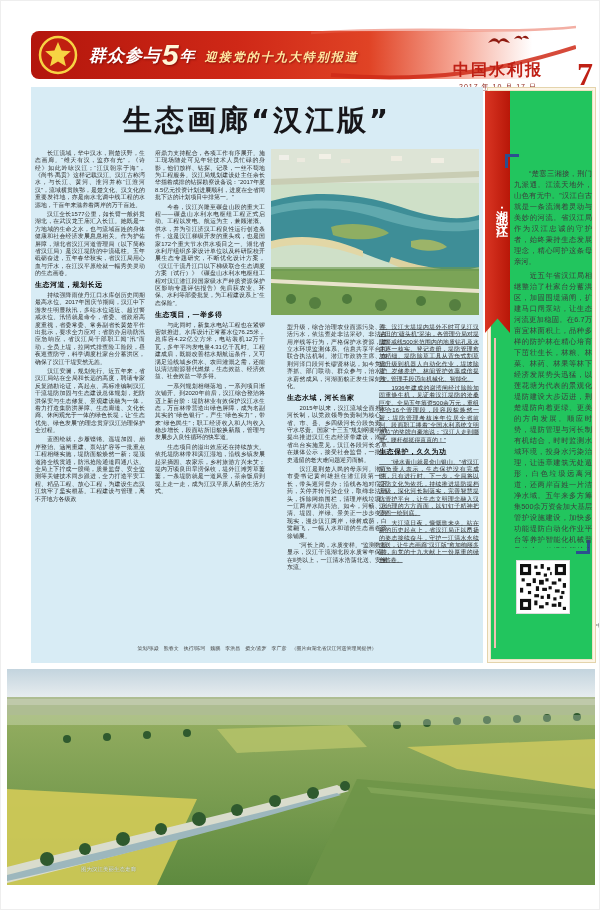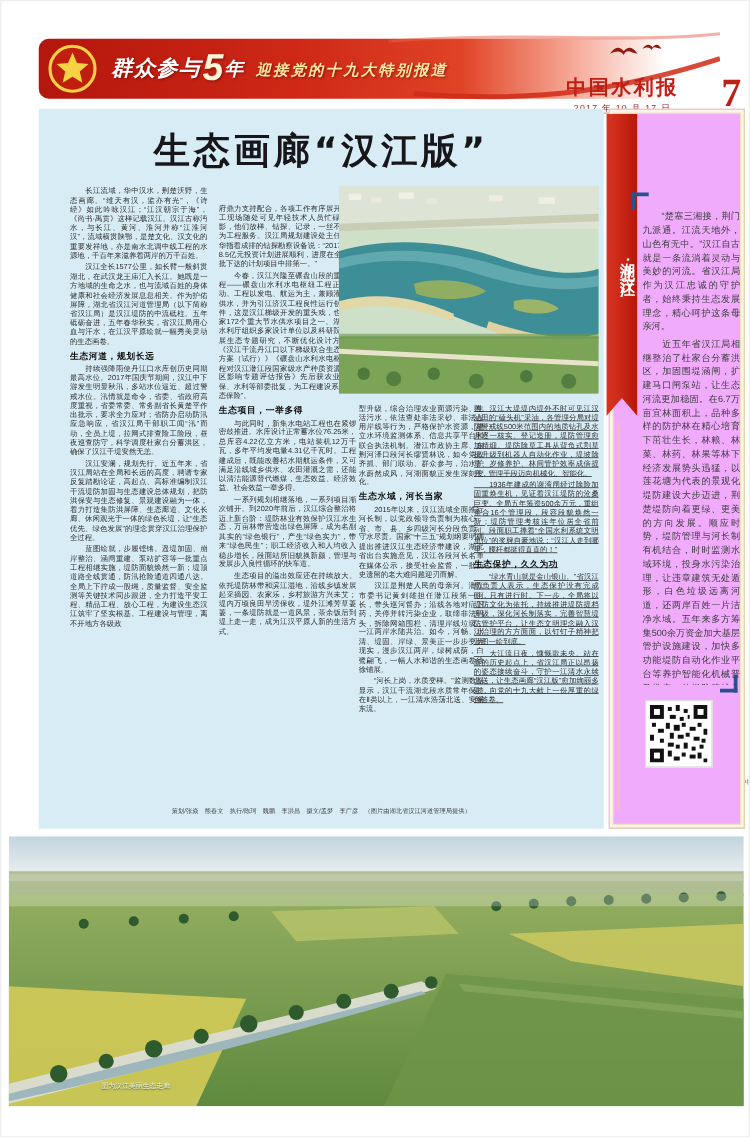--- a/index.html
+++ b/index.html
@@ -33,31 +33,31 @@
 
   
   .main-area { position:absolute; left:30px; top:86px; width:452px; height:576px; background:#d8ecf5; }
   .headline { position:absolute; left:0; top:14px; width:452px; text-align:center;
     font-family:"DejaVu Sans", sans-serif; font-weight:bold; font-size:29px; color:#17161a; letter-spacing:3px; }
   .col { position:absolute; overflow:hidden; }
   .col-inner { width:200%; transform:scale(.5); transform-origin:0 0;
     font-size:11.8px; line-height:14.8px; color:#2e2e2e; text-align:justify; }
   .col-inner p.para { margin:0 0 4px 0; }
   .col-inner h3.sec-head { font-size:14px; color:#0c0c0c; margin:8px 0 6px 0; letter-spacing:1px; }
-  #col1 { left:25px;  top:62px;  width:110px; height:498px; }
-  #col2 { left:124px; top:76px; width:110px; height:498px;margin-left:20px; }
+  #col1 { left:4px;  top:62px;  width:110px; height:498px; }
+  #col2 { left:124px; top:62px; width:110px; height:498px; }
   #col3 { left:240px; top:236px; width:100px; height:324px;margin-left:16px; }
   #col4 { left:348px; top:236px; width:100px; height:324px;text-decoration:underline; }
   .article-photo { position:absolute; left:240px; top:62px; width:208px; height:166px; }
   .credits { position:absolute; left:0; top:558px; width:904px; transform:scale(.5); transform-origin:0 0;
     text-align:center; font-size:10px; color:#444; white-space:nowrap; }
 
   
   .sidebar { position:absolute; left:486px; top:86px; width:109px; height:576px;
-    background:#f0abfc; border:1px solid #e4d4ac; box-shadow:inset 0 0 0 2px #fcf5e7, inset 0 0 0 3px #efe2c2; }
+    background:#22c55e; border:1px solid #e4d4ac; box-shadow:inset 0 0 0 2px #fcf5e7, inset 0 0 0 3px #efe2c2; }
   .ribbon { position:absolute; left:-3px; top:3px; width:25px; height:242px;
     background:linear-gradient(90deg,#d93523,#b81708);
     clip-path:polygon(0 0,100% 0,100% 100%,50% 94%,0 100%); }
   .ribbon-text { position:absolute; left:0; top:18px; width:25px; text-align:center;
     writing-mode:vertical-rl; font-size:12px; font-weight:bold; color:#ffffff; letter-spacing:3px; height:200px; }
   .ribbon-tail { position:absolute; left:6px; top:250px; width:2px; height:310px; background:#f2c0b4; }
   .quote-open, .quote-close { position:absolute; width:14px; height:14px; }
   .quote-open  { left:17px; top:66px;  border-left:3px solid #2c4f8f; border-top:3px solid #2c4f8f; }
   .quote-close { left:88px; top:452px; border-right:3px solid #2c4f8f; border-bottom:3px solid #2c4f8f; }
   .side-text { position:absolute; left:26px; top:80px; width:78px; height:380px; overflow:hidden; }

